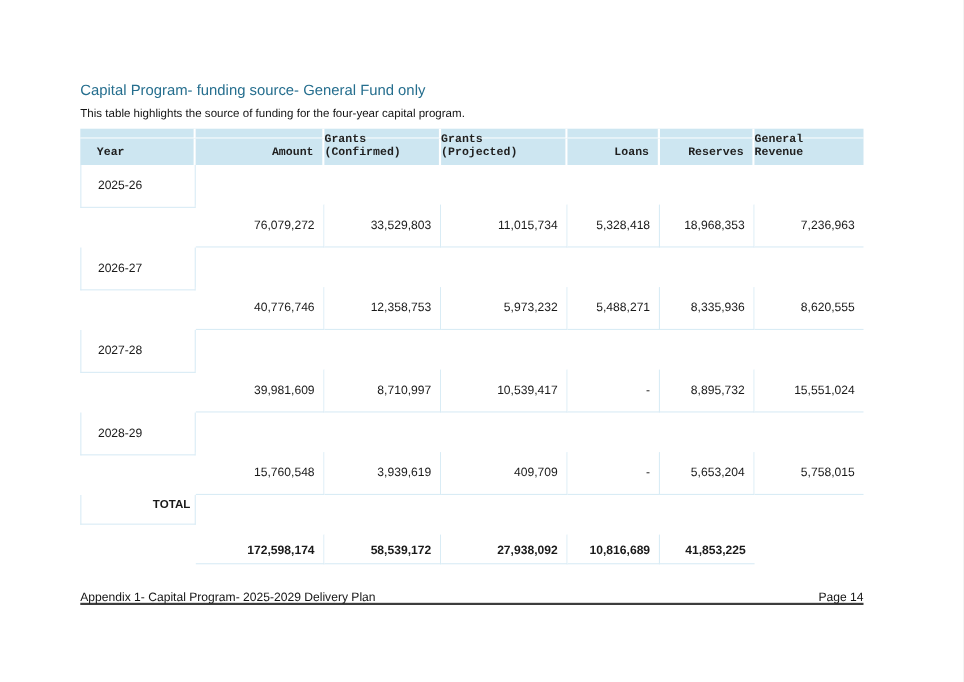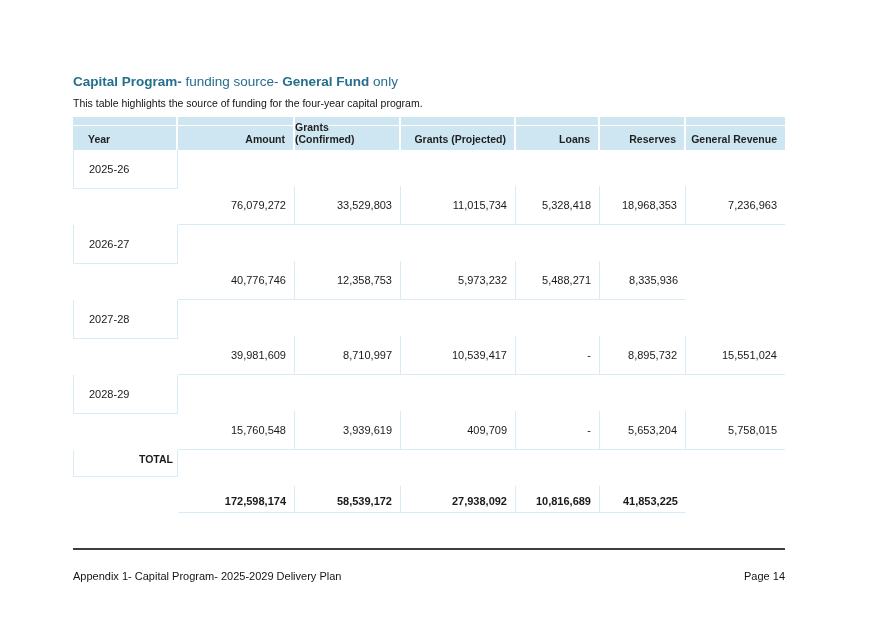--- a/index.html
+++ b/index.html
@@ -12,36 +12,36 @@
     color:#1a1a1a;
     overflow:hidden;
   }
   .title {
     position:absolute; left:73px; top:74px;
     font-size:13.5px; line-height:16px;
     color:var(--title-teal, #256e8e);
     white-space:nowrap;
     font-weight:400;
   }
-  .title .b { font-weight:700; }
+  .title .b { font-weight:400; }
   .subtitle {
     position:absolute; left:73px; top:97px;
     font-size:10.5px; color:#141414;
   }
   .table {
     position:absolute; left:73px; top:117px; width:712px;
     font-size:11px;
   }
   .tr {
     display:grid;
     grid-template-columns:105px 117px 106px 115px 84px 86px 99px;
   }
   
   .thead-band .th { height:9px; }
-  .thead .th { height:24px; }
+  .thead .th { height:24px;font-family:Liberation Mono, monospace; }
   .th {
     background:var(--header-fill, #cde6f1);
     border-right:2px solid #ffffff;
     display:flex; align-items:flex-end;
     font-weight:700; font-size:10.5px; color:#1f1f1f;
     padding-bottom:5px;
   }
   .thead-band .th { border-bottom:1px solid #ffffff; padding:0; }
   .th:last-child { border-right:none; }
   .th.left  { justify-content:flex-start; padding-left:15px; }
@@ -65,21 +65,21 @@
     justify-content:flex-end; align-items:flex-start;
     padding-top:3px; padding-right:4px; font-size:10.5px;
   }
   
   .footer-rule {
     position:absolute; left:73px; top:548px;
     width:712px; height:2px;
     background:var(--footer-rule, #3d3d3d);
   }
   .footer {
-    position:absolute; left:73px; top:570px; width:712px;
+    position:absolute; left:73px; top:537px; width:712px;
     display:flex; justify-content:space-between;
     font-size:11px; color:#141414;
   }
 </style>
 </head>
 <body>
 
 <div class="page">
 
   <h1 class="title"><span class="b">Capital Program-</span><span> funding source-</span><span class="b"> General Fund</span><span> only</span></h1>
@@ -118,20 +118,21 @@
       <div class="td num">7,236,963</div>
     </div>
 
     <div class="tr">
       <div class="td year">2026-27</div>
       <div class="td num">40,776,746</div>
       <div class="td num">12,358,753</div>
       <div class="td num">5,973,232</div>
       <div class="td num">5,488,271</div>
       <div class="td num">8,335,936</div>
+      <div class="td num">8,620,555</div>
     </div>
 
     <div class="tr">
       <div class="td year">2027-28</div>
       <div class="td num">39,981,609</div>
       <div class="td num">8,710,997</div>
       <div class="td num">10,539,417</div>
       <div class="td num">-</div>
       <div class="td num">8,895,732</div>
       <div class="td num">15,551,024</div>

